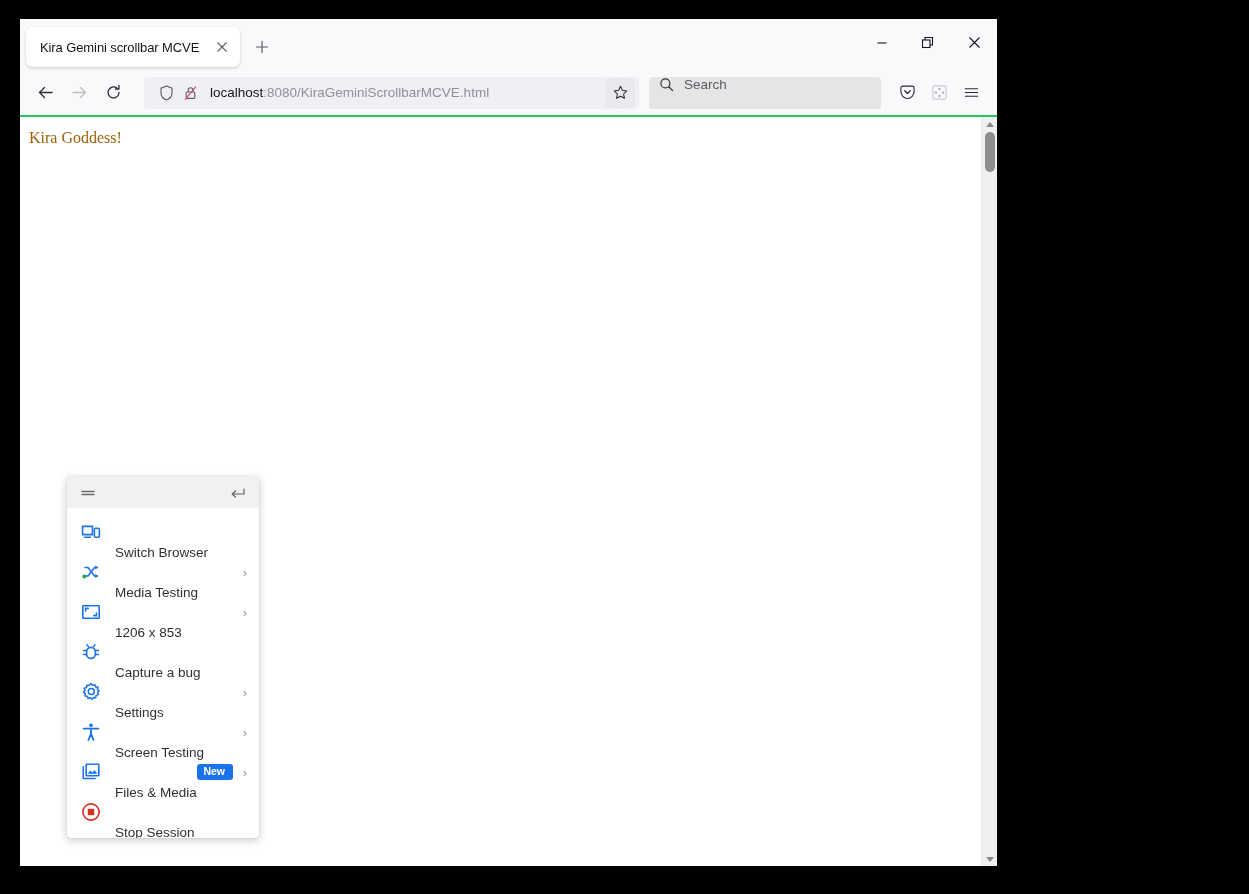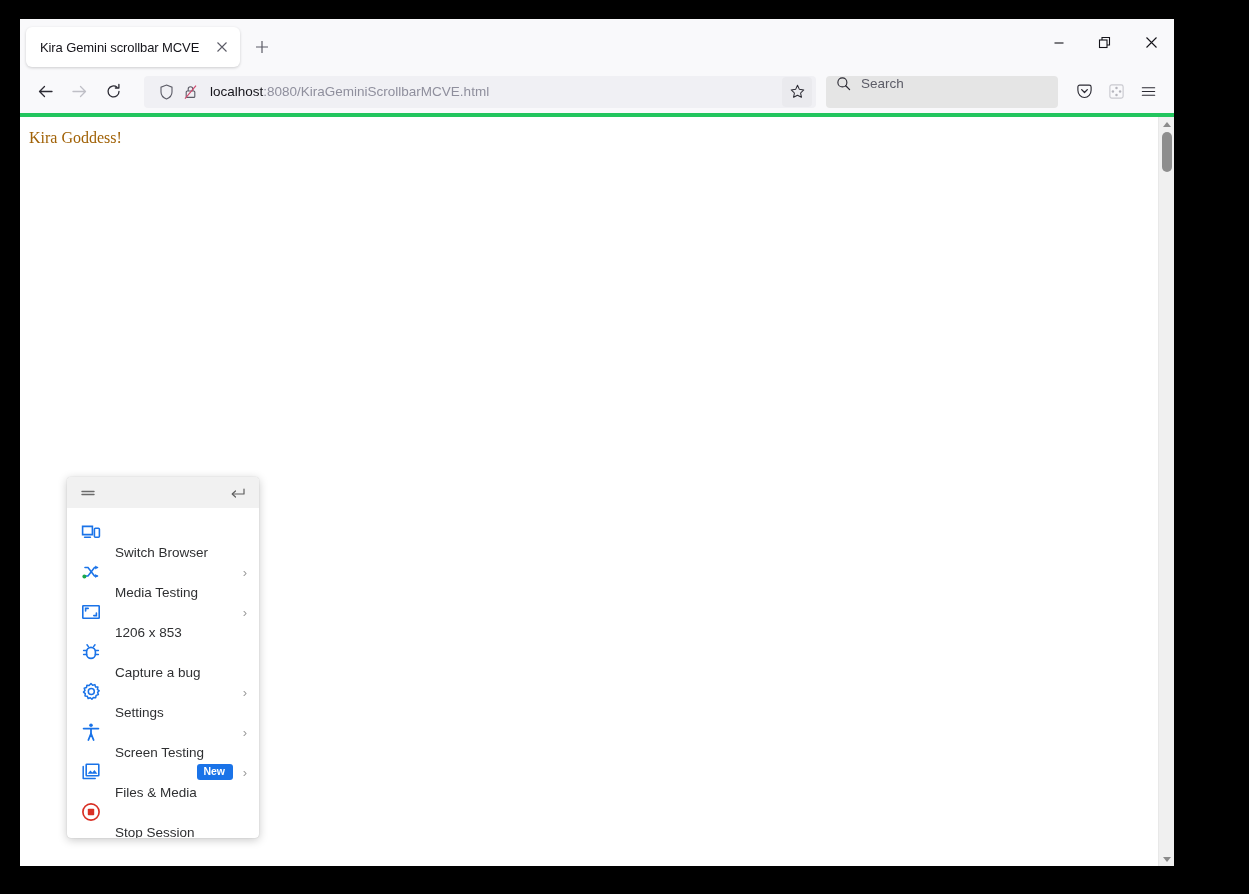--- a/index.html
+++ b/index.html
@@ -17,21 +17,21 @@
     width: 1249px;
     height: 894px;
     background: #000000;
   }
 
   
   .browser-window {
     position: absolute;
     left: 20px;
     top: 19px;
-    width: 1154px;
+    width: 977px;
     height: 847px;
     background: #ffffff;
     box-sizing: border-box;
     display: flex;
     flex-direction: column;
     overflow: hidden;
   }
 
   
   .tabstrip {
@@ -99,21 +99,21 @@
     display: flex;
     align-items: center;
     justify-content: center;
     color: #15141a;
   }
 
   
   .navbar {
     height: 47px;
     background: #f9f9fb;
-    border-bottom: 4px solid #22c55e;
+    border-bottom: 2px solid #22c55e;
     display: flex;
     align-items: center;
     padding: 0 10px 0 8px;
     box-sizing: border-box;
     flex: 0 0 auto;
   }
   .navbtn {
     width: 34px;
     height: 32px;
     display: flex;

